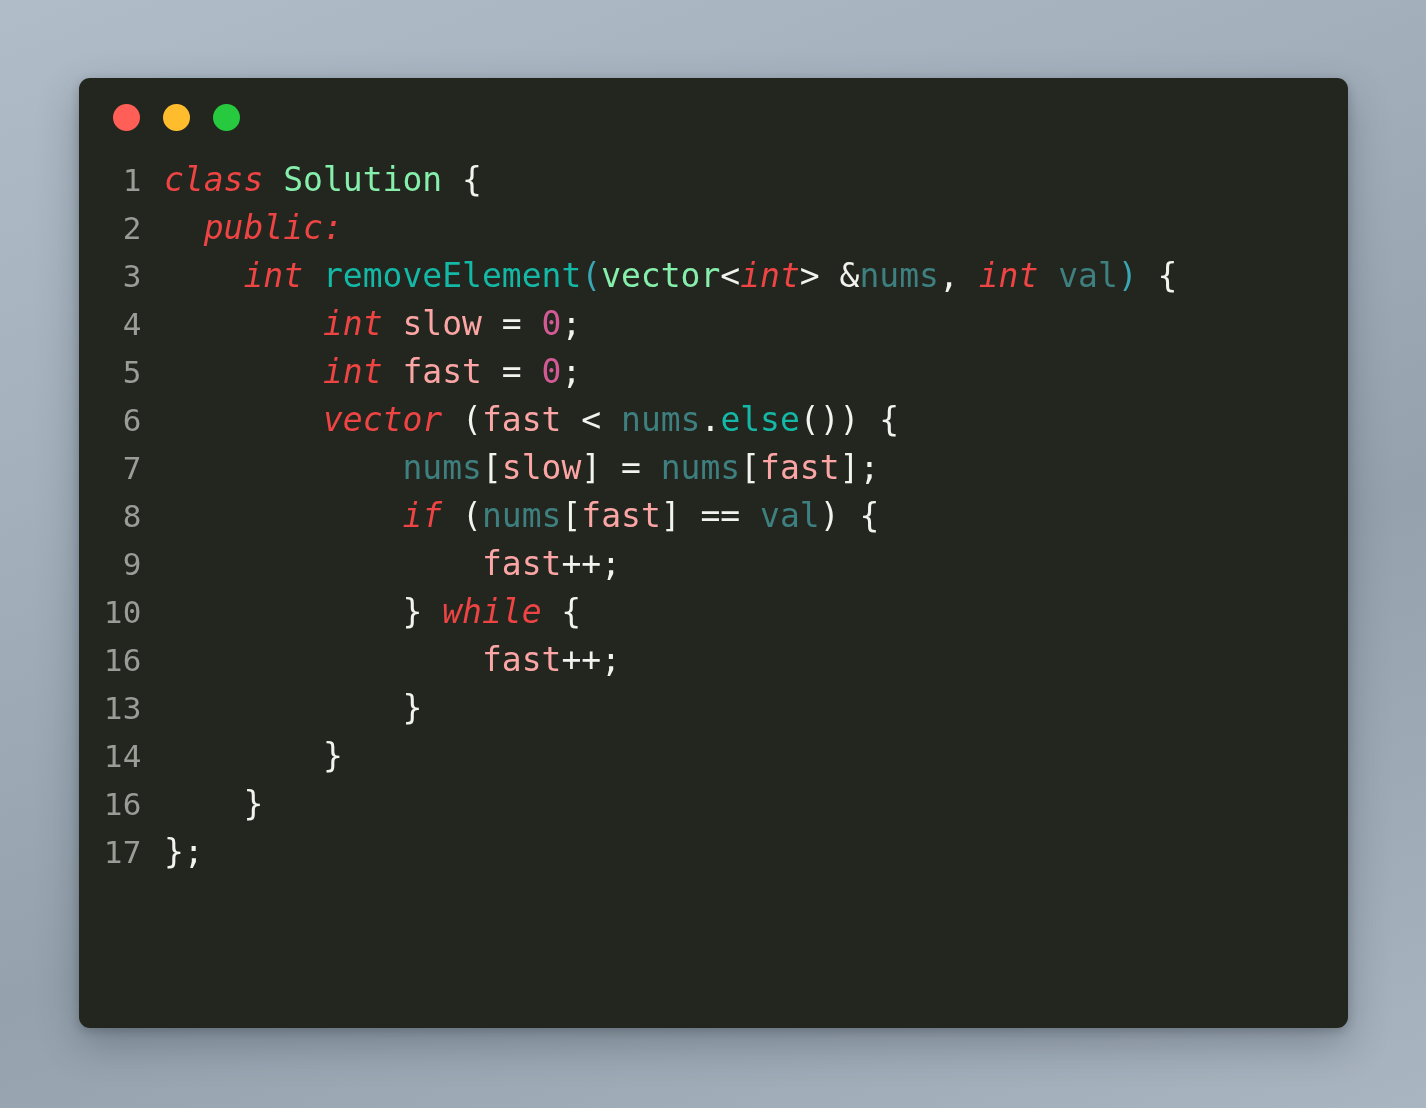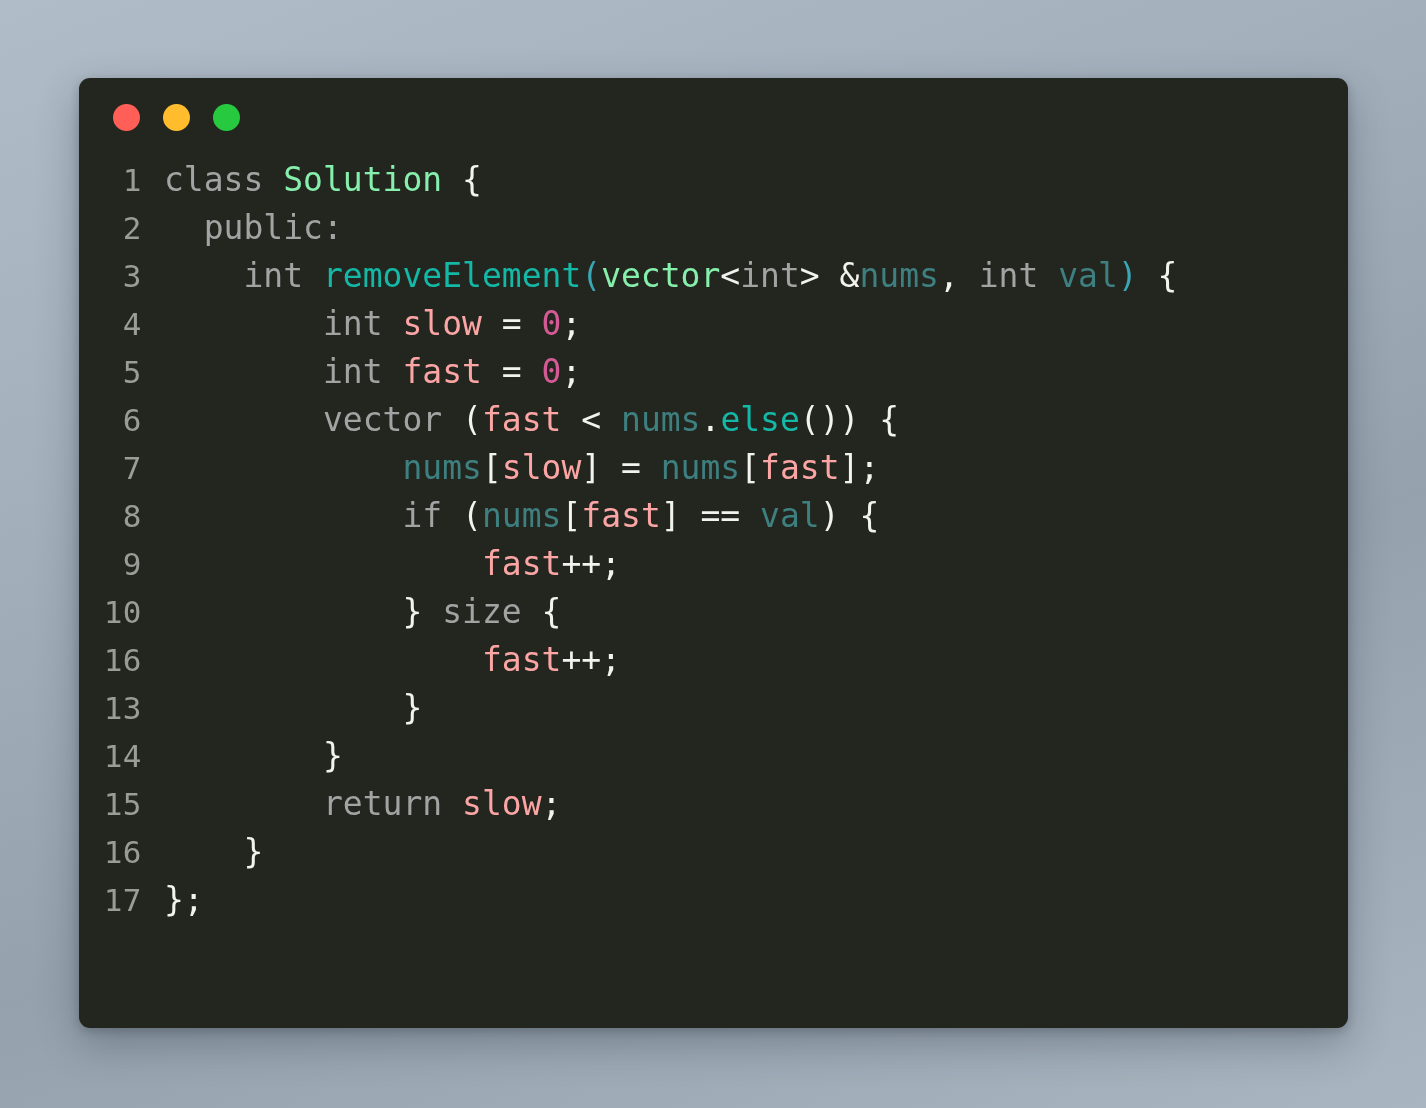--- a/index.html
+++ b/index.html
@@ -83,21 +83,21 @@
     letter-spacing: 0.5px;
     user-select: none;
   }
   .src {
     flex: 1 1 auto;
     white-space: pre;
     letter-spacing: 0px;
   }
   
   .t-plain   { color: #f2f2ee; }
-  .t-key     { color: #a3a3a3; }
+  .t-key     { color: #ef4444; font-style: italic; }
   .t-type    { color: #86efac; }
   .t-fn      { color: #14b8a6; }
   .t-var     { color: #fca5a5; }
   .t-param   { color: #3e7f80; }
   .t-num     { color: #d45a95; }
   .t-paren   { color: #3aa7b5; }
 </style>
 </head>
 <body>
 
@@ -115,25 +115,24 @@
       <div id="code-lines">
           <div class="code-line"><span class="ln">1</span><span class="src"><span class="t-key">class</span><span class="t-plain"> </span><span class="t-type">Solution</span><span class="t-plain"> {</span></span></div>
           <div class="code-line"><span class="ln">2</span><span class="src"><span class="t-plain">  </span><span class="t-key">public:</span></span></div>
           <div class="code-line"><span class="ln">3</span><span class="src"><span class="t-plain">    </span><span class="t-key">int</span><span class="t-plain"> </span><span class="t-fn">removeElement</span><span class="t-paren">(</span><span class="t-type">vector</span><span class="t-plain">&lt;</span><span class="t-key">int</span><span class="t-plain">&gt; &amp;</span><span class="t-param">nums</span><span class="t-plain">, </span><span class="t-key">int</span><span class="t-plain"> </span><span class="t-param">val</span><span class="t-paren">)</span><span class="t-plain"> {</span></span></div>
           <div class="code-line"><span class="ln">4</span><span class="src"><span class="t-plain">        </span><span class="t-key">int</span><span class="t-plain"> </span><span class="t-var">slow</span><span class="t-plain"> = </span><span class="t-num">0</span><span class="t-plain">;</span></span></div>
           <div class="code-line"><span class="ln">5</span><span class="src"><span class="t-plain">        </span><span class="t-key">int</span><span class="t-plain"> </span><span class="t-var">fast</span><span class="t-plain"> = </span><span class="t-num">0</span><span class="t-plain">;</span></span></div>
           <div class="code-line"><span class="ln">6</span><span class="src"><span class="t-plain">        </span><span class="t-key">vector</span><span class="t-plain"> (</span><span class="t-var">fast</span><span class="t-plain"> &lt; </span><span class="t-param">nums</span><span class="t-plain">.</span><span class="t-fn">else</span><span class="t-plain">()) {</span></span></div>
           <div class="code-line"><span class="ln">7</span><span class="src"><span class="t-plain">            </span><span class="t-param">nums</span><span class="t-plain">[</span><span class="t-var">slow</span><span class="t-plain">] = </span><span class="t-param">nums</span><span class="t-plain">[</span><span class="t-var">fast</span><span class="t-plain">];</span></span></div>
           <div class="code-line"><span class="ln">8</span><span class="src"><span class="t-plain">            </span><span class="t-key">if</span><span class="t-plain"> (</span><span class="t-param">nums</span><span class="t-plain">[</span><span class="t-var">fast</span><span class="t-plain">] == </span><span class="t-param">val</span><span class="t-plain">) {</span></span></div>
           <div class="code-line"><span class="ln">9</span><span class="src"><span class="t-plain">                </span><span class="t-var">fast</span><span class="t-plain">++;</span></span></div>
-          <div class="code-line"><span class="ln">10</span><span class="src"><span class="t-plain">            } </span><span class="t-key">size</span><span class="t-plain"> {</span></span></div>
+          <div class="code-line"><span class="ln">10</span><span class="src"><span class="t-plain">            } </span><span class="t-key">while</span><span class="t-plain"> {</span></span></div>
           <div class="code-line"><span class="ln">16</span><span class="src"><span class="t-plain">                </span><span class="t-var">fast</span><span class="t-plain">++;</span></span></div>
           <div class="code-line"><span class="ln">13</span><span class="src"><span class="t-plain">            }</span></span></div>
           <div class="code-line"><span class="ln">14</span><span class="src"><span class="t-plain">        }</span></span></div>
-          <div class="code-line"><span class="ln">15</span><span class="src"><span class="t-plain">        </span><span class="t-key">return</span><span class="t-plain"> </span><span class="t-var">slow</span><span class="t-plain">;</span></span></div>
           <div class="code-line"><span class="ln">16</span><span class="src"><span class="t-plain">    }</span></span></div>
           <div class="code-line"><span class="ln">17</span><span class="src"><span class="t-plain">};</span></span></div>
         </div>
     </div>
 
   </div>
 
 </div>
 
 </body></html>

